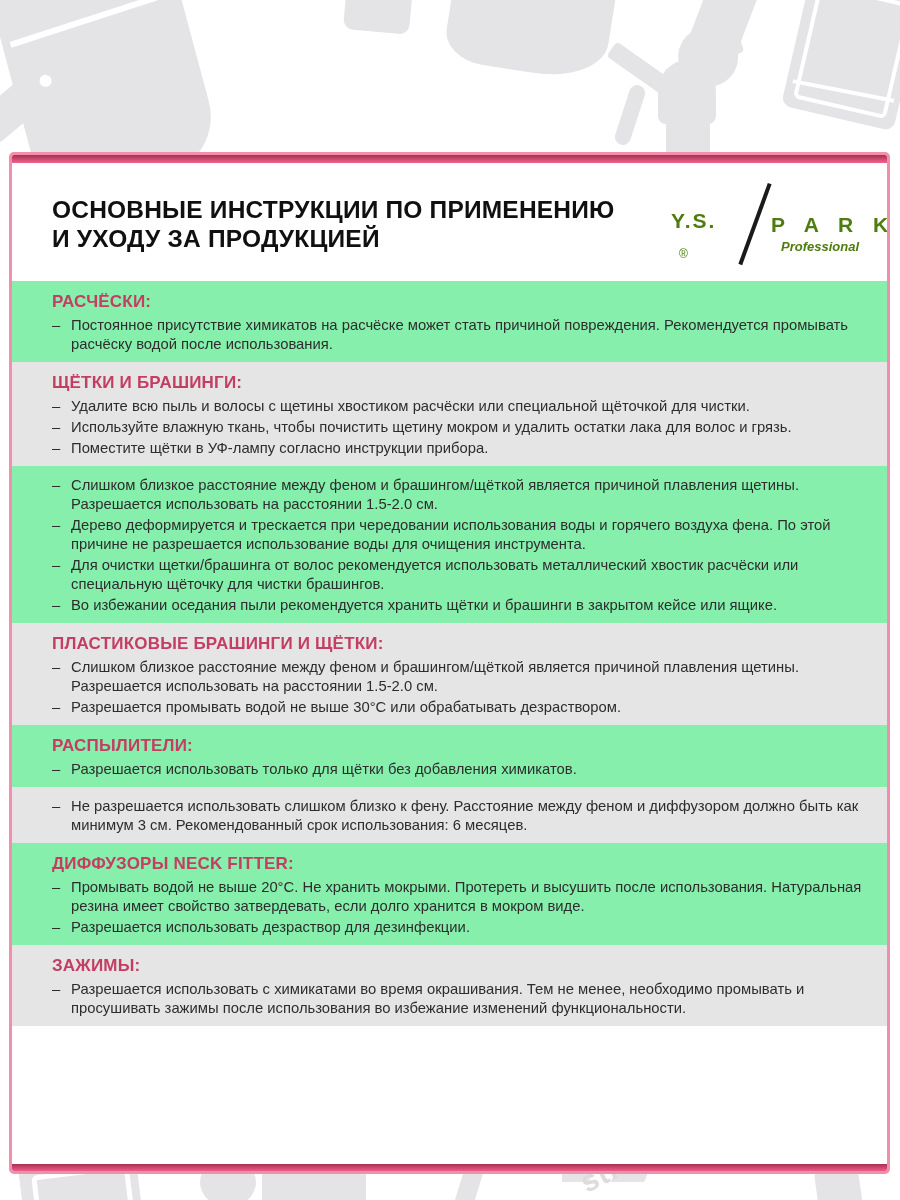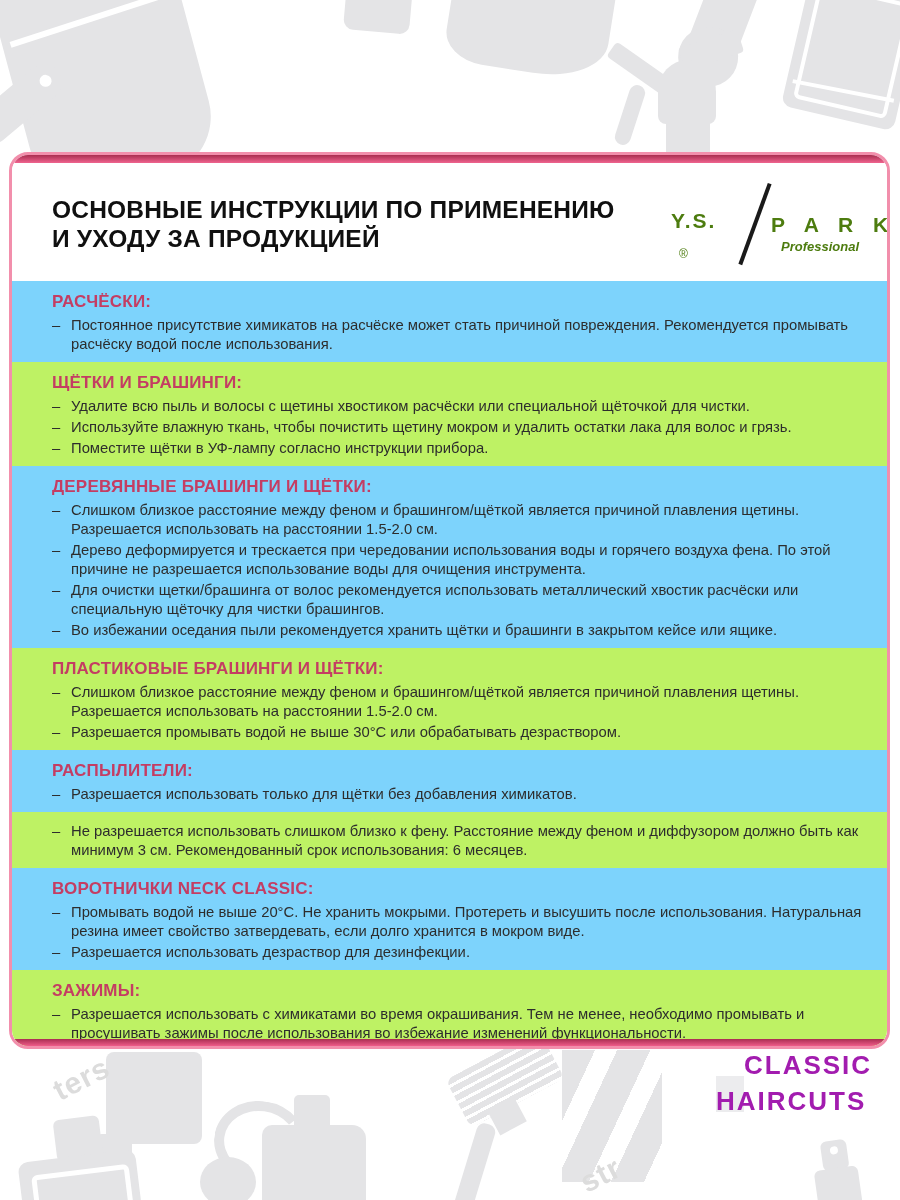--- a/index.html
+++ b/index.html
@@ -51,43 +51,43 @@
   .pump .pbody{position:absolute;left:4px;top:28px;width:44px;height:40px;border-radius:6px;}
   .wm{position:absolute;color:#dcdcdc;font-weight:600;font-size:30px;letter-spacing:1px;}
   .wm-frag1{left:52px;top:1062px;transform:rotate(-27deg);}
   .wm-frag2{left:580px;top:1158px;transform:rotate(-27deg);}
   .wm-big{position:absolute;color:#a21caf;font-weight:700;font-size:26px;letter-spacing:2px;}
   .wm-classic{left:744px;top:1050px;}
   .wm-haircuts{left:716px;top:1086px;}
 
   
   .card{
-    position:absolute;z-index:2;left:9px;top:152px;width:881px;height:897px;
+    position:absolute;z-index:2;left:9px;top:152px;width:881px;height:1022px;
     box-sizing:border-box;background:#fff;
-    border:3px solid #f28fac;border-radius:19px;overflow:hidden;
+    border:3px solid #f28fac;border-radius:5px;overflow:hidden;
   }
   .card::before{content:"";position:absolute;left:0;right:0;top:0;height:8px;z-index:4;
     background:linear-gradient(180deg,#a92e50,#f0648f);}
   .card::after{content:"";position:absolute;left:0;right:0;bottom:0;height:7px;z-index:4;
     background:linear-gradient(180deg,#aa2e52,#ef5d89);}
   .title-row{display:flex;justify-content:space-between;align-items:flex-start;
     padding:40px 28px 0 40px;height:126px;box-sizing:border-box;background:#fff;}
   h1{margin:0;font-size:24.5px;line-height:1.2;font-weight:700;color:#101010;
     letter-spacing:0.2px;white-space:pre-line;}
   
   .logo{position:relative;width:192px;height:82px;flex:none;margin-top:-10px;color:#4d7c0f;}
   .logo .ys{position:absolute;left:4px;top:24px;font-size:21px;font-weight:700;letter-spacing:2px;}
   .logo .slash{position:absolute;left:86px;top:-4px;width:3.5px;height:86px;background:#1a1a1a;transform:rotate(20deg);}
   .logo .park{position:absolute;left:104px;top:28px;font-size:21px;font-weight:700;letter-spacing:7px;white-space:nowrap;}
   .logo .sub{position:absolute;right:0;top:54px;font-size:13px;font-weight:700;font-style:italic;}
   .logo .reg{position:absolute;left:12px;top:62px;font-size:12px;}
   
   #sections{background:#fff;}
-  .sec{padding:10px 24px 6px 40px;background:#bef264;}
-  .sec.pink{background:#7dd3fc;}
+  .sec{padding:10px 24px 6px 40px;background:#e5e5e5;}
+  .sec.pink{background:#86efac;}
   .sec h2{margin:0 0 4px 0;font-size:17px;line-height:21px;font-weight:700;
     color:#c43d63;letter-spacing:0.2px;}
   .sec ul{margin:0;padding:0;list-style:none;}
   .sec li{display:flex;font-size:14.8px;line-height:19px;color:#2d2d2d;margin:0 0 2px 0;}
   .sec .dash{flex:none;width:19px;}
   .sec .btxt{flex:1;}
 </style>
 </head>
 <body>
 
@@ -178,21 +178,20 @@
             <span class="dash">–</span>
             <span class="btxt">Используйте влажную ткань, чтобы почистить щетину мокром и удалить остатки лака для волос и грязь.</span>
           </li>
           <li>
             <span class="dash">–</span>
             <span class="btxt">Поместите щётки в УФ-лампу согласно инструкции прибора.</span>
           </li>
         </ul>
       </section>
       <section class="sec pink">
-        <h2>ДЕРЕВЯННЫЕ БРАШИНГИ И ЩЁТКИ:</h2>
         <ul>
           <li>
             <span class="dash">–</span>
             <span class="btxt">Слишком близкое расстояние между феном и брашингом/щёткой является причиной плавления щетины. Разрешается использовать на расстоянии 1.5-2.0 см.</span>
           </li>
           <li>
             <span class="dash">–</span>
             <span class="btxt">Дерево деформируется и трескается при чередовании использования воды и горячего воздуха фена. По этой причине не разрешается использование воды для очищения инструмента.</span>
           </li>
           <li>
@@ -229,21 +228,21 @@
       </section>
       <section class="sec white">
         <ul>
           <li>
             <span class="dash">–</span>
             <span class="btxt">Не разрешается использовать слишком близко к фену. Расстояние между феном и диффузором должно быть как минимум 3 см. Рекомендованный срок использования: 6 месяцев.</span>
           </li>
         </ul>
       </section>
       <section class="sec pink">
-        <h2>ВОРОТНИЧКИ NECK CLASSIC:</h2>
+        <h2>ДИФФУЗОРЫ NECK FITTER:</h2>
         <ul>
           <li>
             <span class="dash">–</span>
             <span class="btxt">Промывать водой не выше 20°C. Не хранить мокрыми. Протереть и высушить после использования. Натуральная резина имеет свойство затвердевать, если долго хранится в мокром виде.</span>
           </li>
           <li>
             <span class="dash">–</span>
             <span class="btxt">Разрешается использовать дезраствор для дезинфекции.</span>
           </li>
         </ul>

